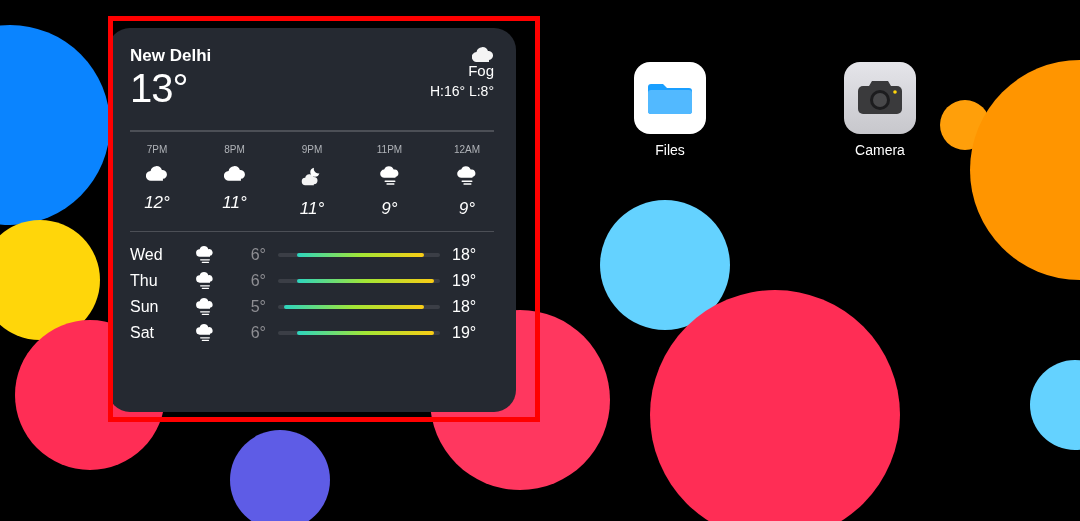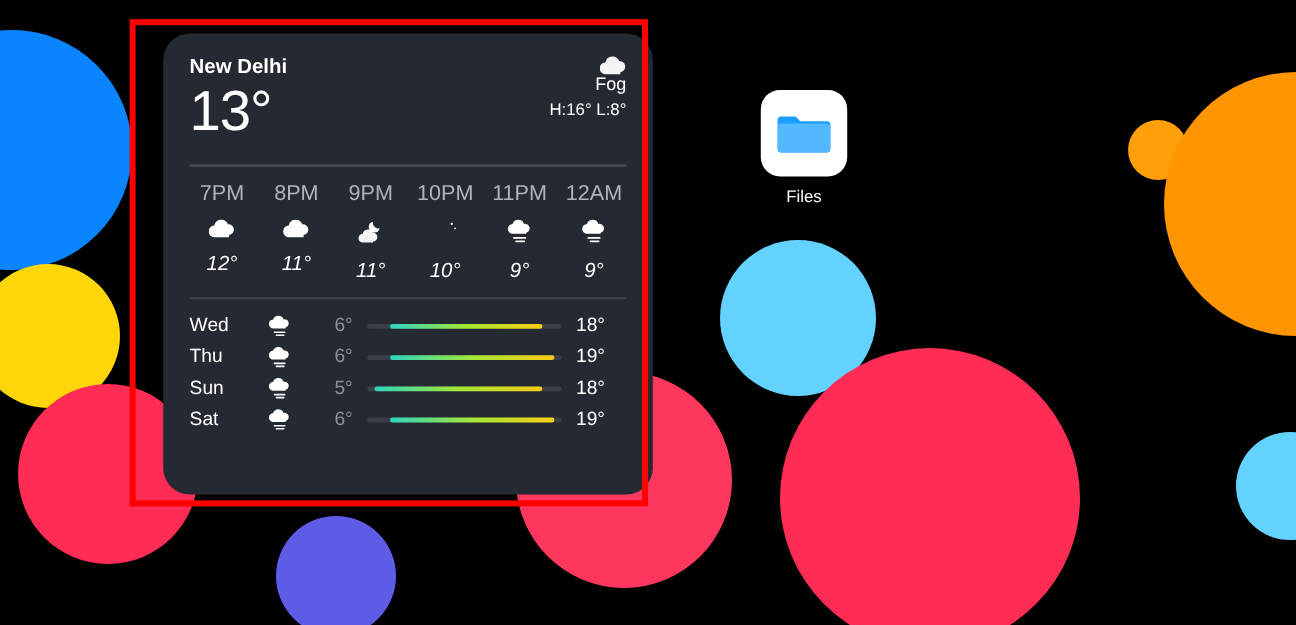--- a/index.html
+++ b/index.html
@@ -30,54 +30,54 @@
     left: 108px; top: 16px;
     width: 432px; height: 406px;
     border: 5px solid #ff0000;
     pointer-events: none;
     z-index: 50;
   }
 
   
   .weather {
     position: absolute;
-    left: 136px; top: 28px;
+    left: 108px; top: 28px;
     width: 408px; height: 384px;
     background: #252931;
     border-radius: 22px;
     color: #fff;
     padding: 18px 22px 14px 22px;
     z-index: 10;
   }
   .w-header { display: flex; justify-content: space-between; }
   .w-loc { font-size: 17px; font-weight: 600; }
-  .w-temp { font-size: 47px; font-weight: 300; line-height: 1; margin-top: 2px; letter-spacing: -1px; }
+  .w-temp { font-size: 40px; font-weight: 300; line-height: 1; margin-top: 2px; letter-spacing: -1px; }
   .w-cond { text-align: right; font-size: 15px; }
   .w-cond .icon-wrap { display: flex; justify-content: flex-end; }
   .w-hl { font-size: 14px; margin-top: 4px; }
   .w-alert { font-size: 16px; color: #fff; margin-top: 28px; padding-bottom: 10px; }
   .divider { border: none; border-top: 1px solid rgba(255,255,255,0.18); }
 
   .hourly { display: flex; justify-content: space-between; padding: 12px 0 12px 0; }
   .hour { display: flex; flex-direction: column; align-items: center; width: 54px; }
-  .hour-t { font-size: 18px; color: #b0b3b8; margin-bottom: 6px; }
+  .hour-t { font-size: 10px; color: #b0b3b8; margin-bottom: 6px; }
   .hour-ic { margin: 4px 0; }
   .hour-temp { font-size: 17px; margin-top: 8px; font-style: italic; }
 
   .daily { padding-top: 10px; }
   .day-row { display: flex; align-items: center; height: 26px; font-size: 16px; }
   .day-name { width: 54px; }
   .day-ic { width: 42px; display: flex; justify-content: center; }
   .day-lo { width: 40px; text-align: right; color: #8e8e93; }
   .day-bar { flex: 1; height: 4px; border-radius: 2px; margin: 0 12px; position: relative; background: rgba(255,255,255,0.1); }
   .day-bar-fill { position: absolute; height: 100%; border-radius: 2px; background: linear-gradient(90deg, #2dd4bf, #a3e635, #facc15); }
   .day-hi { width: 42px; text-align: left; }
 
   
-  .apps { position: absolute; left: 565px; top: 75px; display: grid; grid-template-columns: repeat(2, 210px); row-gap: 76px; z-index: 10;}
+  .apps { position: absolute; left: 565px; top: 62px; display: grid; grid-template-columns: repeat(2, 210px); row-gap: 76px; z-index: 10;}
   .app { display: flex; flex-direction: column; align-items: center; width: 100px; margin: 0 auto; }
   .app-tile { width: 72px; height: 72px; border-radius: 16px; display: flex; align-items: center; justify-content: center; box-shadow: 0 2px 8px rgba(0,0,0,0.4); }
   .app-label { color: #fff; font-size: 14px; margin-top: 8px; text-shadow: 0 1px 2px rgba(0,0,0,0.6); }
 
   .tile-files { background: #fff; }
   .tile-appstore { background: linear-gradient(180deg, #1fb6ff, #1a73e8); }
   .tile-podcasts { background: linear-gradient(180deg, #de5af0, #9322c4); }
   .tile-camera { background: linear-gradient(180deg, #e5e5ea, #c7c7cc); }
 
   svg { display: block; }
@@ -141,31 +141,20 @@
         <div class="hour-t">9PM</div>
         <div class="hour-ic">
           <svg width="22" height="22" viewBox="0 0 24 24">
             <path fill="#fff" d="M20 9a5 5 0 0 1-6-6 5 5 0 1 0 6 6z"></path>
             <path fill="#fff" d="M14 22H5a4 4 0 0 1-.4-8A5 5 0 0 1 14 13a4 4 0 0 1 0 8z" opacity="0.95"></path>
           </svg>
         </div>
         <div class="hour-temp">11°</div>
       </div>
       <div class="hour">
-        <div class="hour-t">10PM</div>
-        <div class="hour-ic">
-          <svg width="22" height="22" viewBox="0 0 24 24">
-            <path fill="#fff" d="M16 18A8 8 0 0 1 9 3a8 8 0 1 0 7 15z"></path>
-            <circle cx="18" cy="5" r="1" fill="#fff"></circle>
-            <circle cx="21" cy="9" r="0.8" fill="#fff"></circle>
-          </svg>
-        </div>
-        <div class="hour-temp">10°</div>
-      </div>
-      <div class="hour">
         <div class="hour-t">11PM</div>
         <div class="hour-ic">
           <svg width="22" height="22" viewBox="0 0 24 24">
             <path fill="#fff" d="M18 14H6a4.5 4.5 0 0 1-.4-9A5.5 5.5 0 0 1 16 5a4 4 0 0 1 2 8z"></path>
             <rect x="6" y="17" width="12" height="1.6" rx="0.8" fill="#fff"></rect>
             <rect x="8" y="20" width="9" height="1.6" rx="0.8" fill="#fff"></rect>
           </svg>
         </div>
         <div class="hour-temp">9°</div>
       </div>
@@ -254,13 +243,25 @@
       <svg width="46" height="36" viewBox="0 0 46 36">
           <path fill="#1a9fff" d="M4 4h12l4 4h22a3 3 0 0 1 3 3v20a3 3 0 0 1-3 3H4a3 3 0 0 1-3-3V7a3 3 0 0 1 3-3z"></path>
           <path fill="#52b9ff" d="M4 10h38a3 3 0 0 1 3 3v18a3 3 0 0 1-3 3H4a3 3 0 0 1-3-3V13a3 3 0 0 1 3-3z"></path>
         </svg>
     </div>
     <div class="app-label">Files</div>
   </div>
 
 
 
+  <div class="app">
+    <div class="app-tile tile-camera">
+      <svg width="50" height="38" viewBox="0 0 50 38">
+          <rect x="3" y="7" width="44" height="28" rx="5" fill="#3a3a3c"></rect>
+          <path fill="#3a3a3c" d="M17 2h16l3 5H14z"></path>
+          <circle cx="25" cy="21" r="10" fill="#1c1c1e"></circle>
+          <circle cx="25" cy="21" r="7" fill="#48484a"></circle>
+          <circle cx="40" cy="13" r="1.8" fill="#ffd60a"></circle>
+        </svg>
+    </div>
+    <div class="app-label">Camera</div>
+  </div>
 </div>
 
 </body></html>

